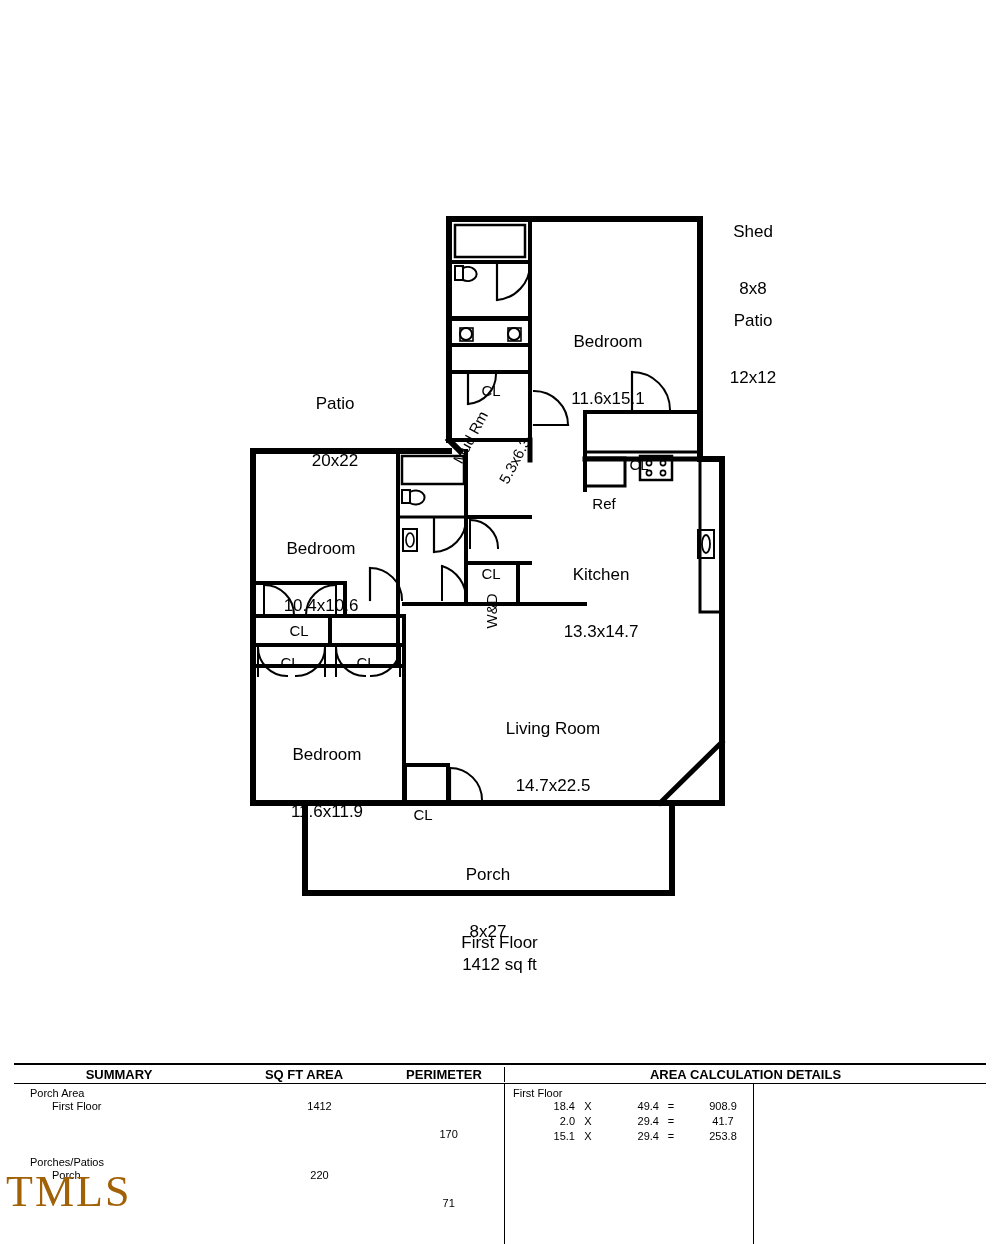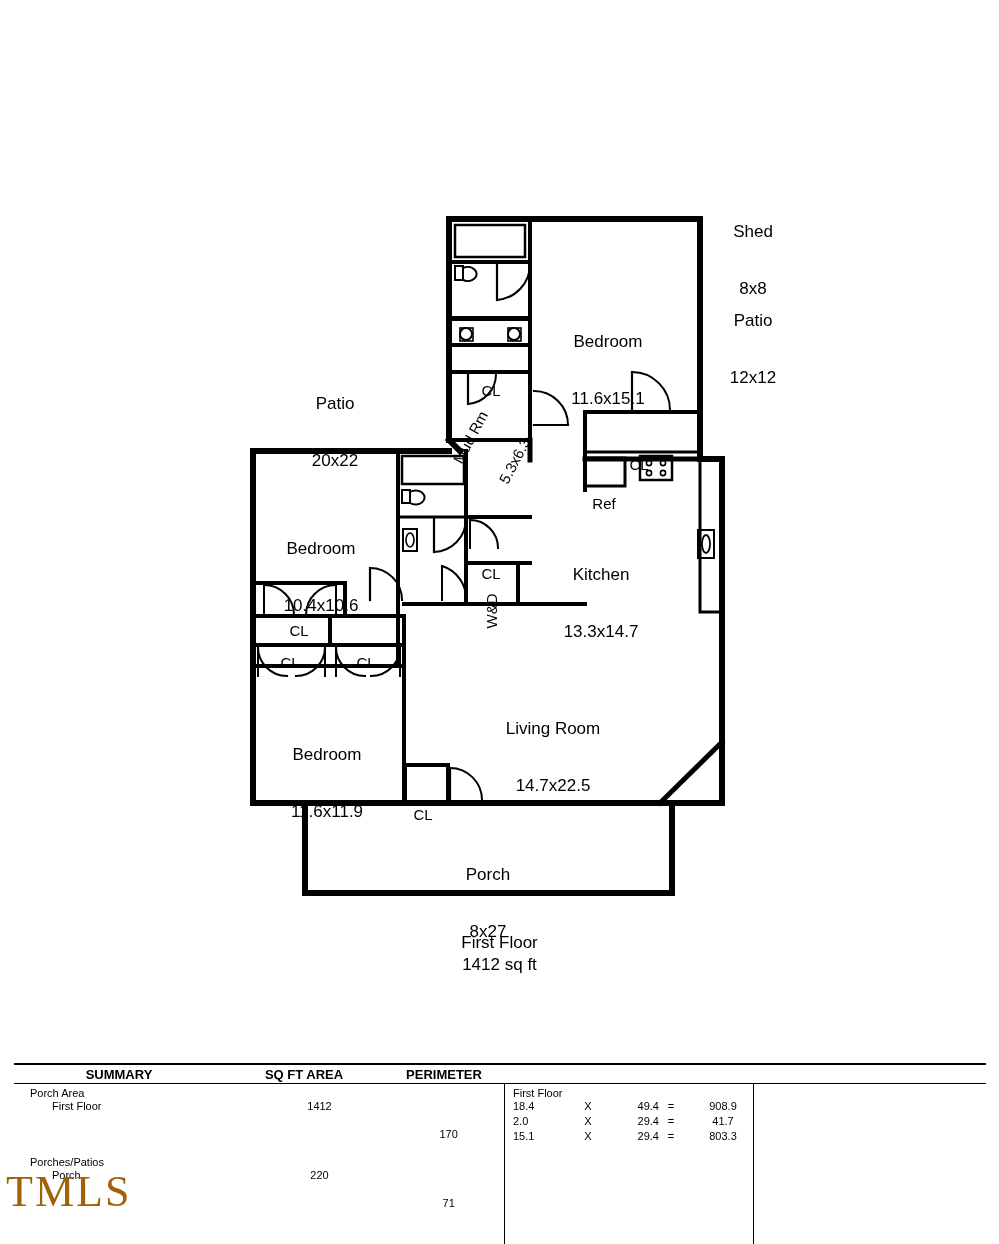--- a/index.html
+++ b/index.html
@@ -110,21 +110,21 @@
   .row .rarea { width: 160px; text-align: center; }
   .row .rperim { width: 120px; text-align: center; margin-top: 28px; }
 
   .calc-title { padding-left: 8px; font-size: 11px; }
   .calc-row {
     display: flex;
     font-size: 11px;
     line-height: 1.35;
     padding-left: 8px;
   }
-  .calc-row .a { width: 62px; }
+  .calc-row .a { width: 62px; text-align: right; }
   .calc-row .x { width: 26px; text-align: center; }
   .calc-row .b { width: 58px; text-align: right; }
   .calc-row .eq { width: 24px; text-align: center; }
   .calc-row .res { width: 80px; text-align: center; }
   .calc-row.total .lbltot { width: 108px; text-align: center; }
   .calc-row.total .res { width: 80px; text-align: right; }
 
   
   #watermark {
     position: absolute;
@@ -364,20 +364,21 @@
 <div id="floor-caption">
   <div>First Floor</div>
   <div>1412 sq ft</div>
 </div>
 
 <div id="summary">
   <div class="hdr">
     <div class="c1">SUMMARY</div>
     <div class="c2">SQ FT AREA</div>
     <div class="c3">PERIMETER</div>
+    <div class="c4">AREA CALCULATION DETAILS</div>
   </div>
 
   <div class="body">
     <div class="left">
 
       <div class="grp">
         <div class="gname">Porch Area</div>
         <div class="row">
           <div class="rname">First Floor</div>
           <div class="rarea">1412</div>
@@ -414,20 +415,20 @@
         <div class="b">29.4</div>
         <div class="eq">=</div>
         <div class="res">41.7</div>
       </div>
 
       <div class="calc-row">
         <div class="a">15.1</div>
         <div class="x">X</div>
         <div class="b">29.4</div>
         <div class="eq">=</div>
-        <div class="res">803.3</div>
+        <div class="res">253.8</div>
       </div>
 
     </div>
   </div>
 </div>
 
 <div id="watermark">TMLS</div>
 
 </body></html>

